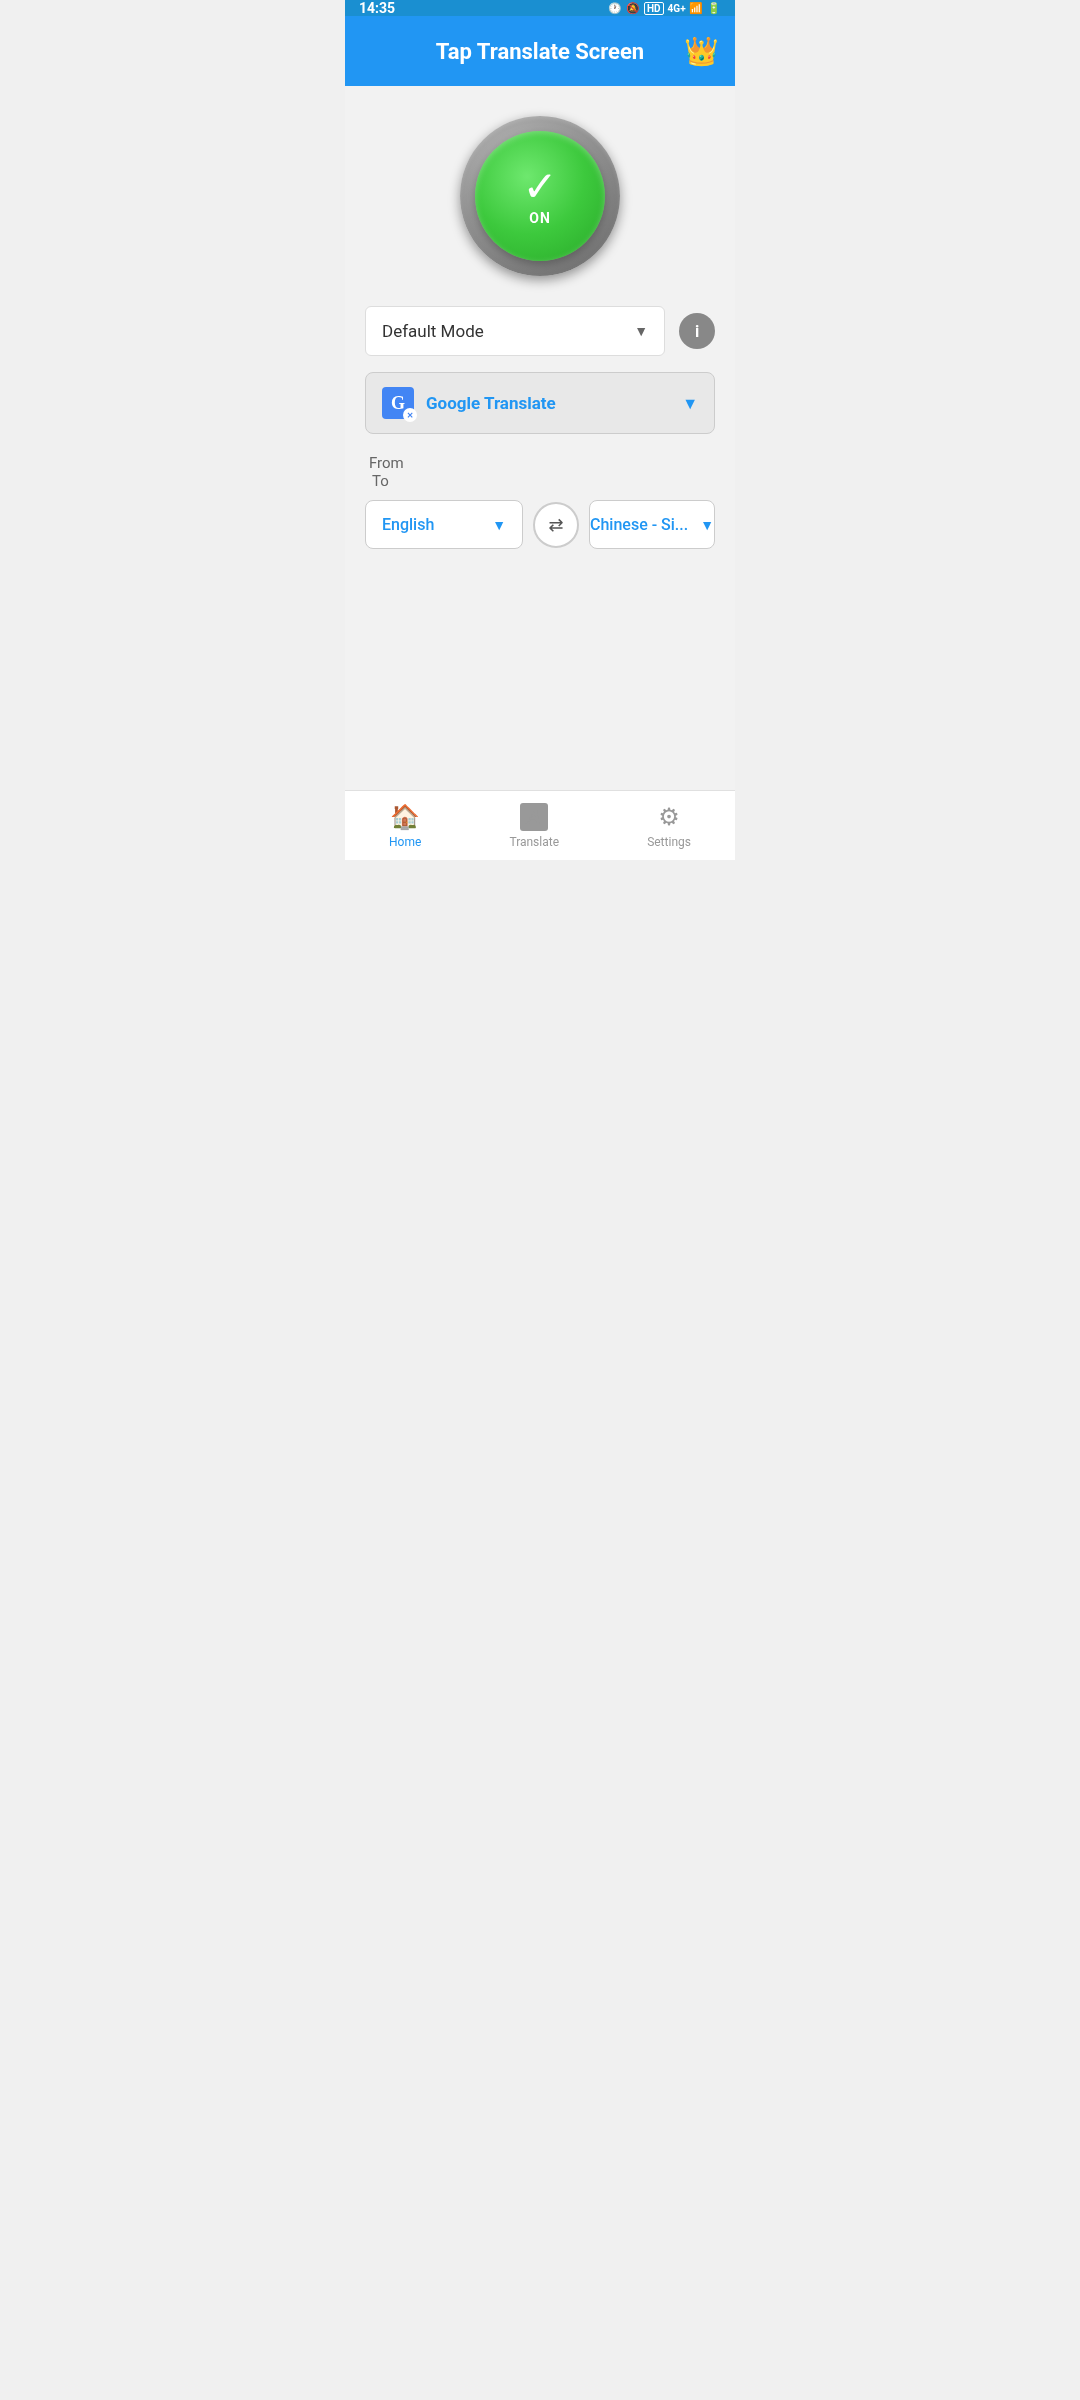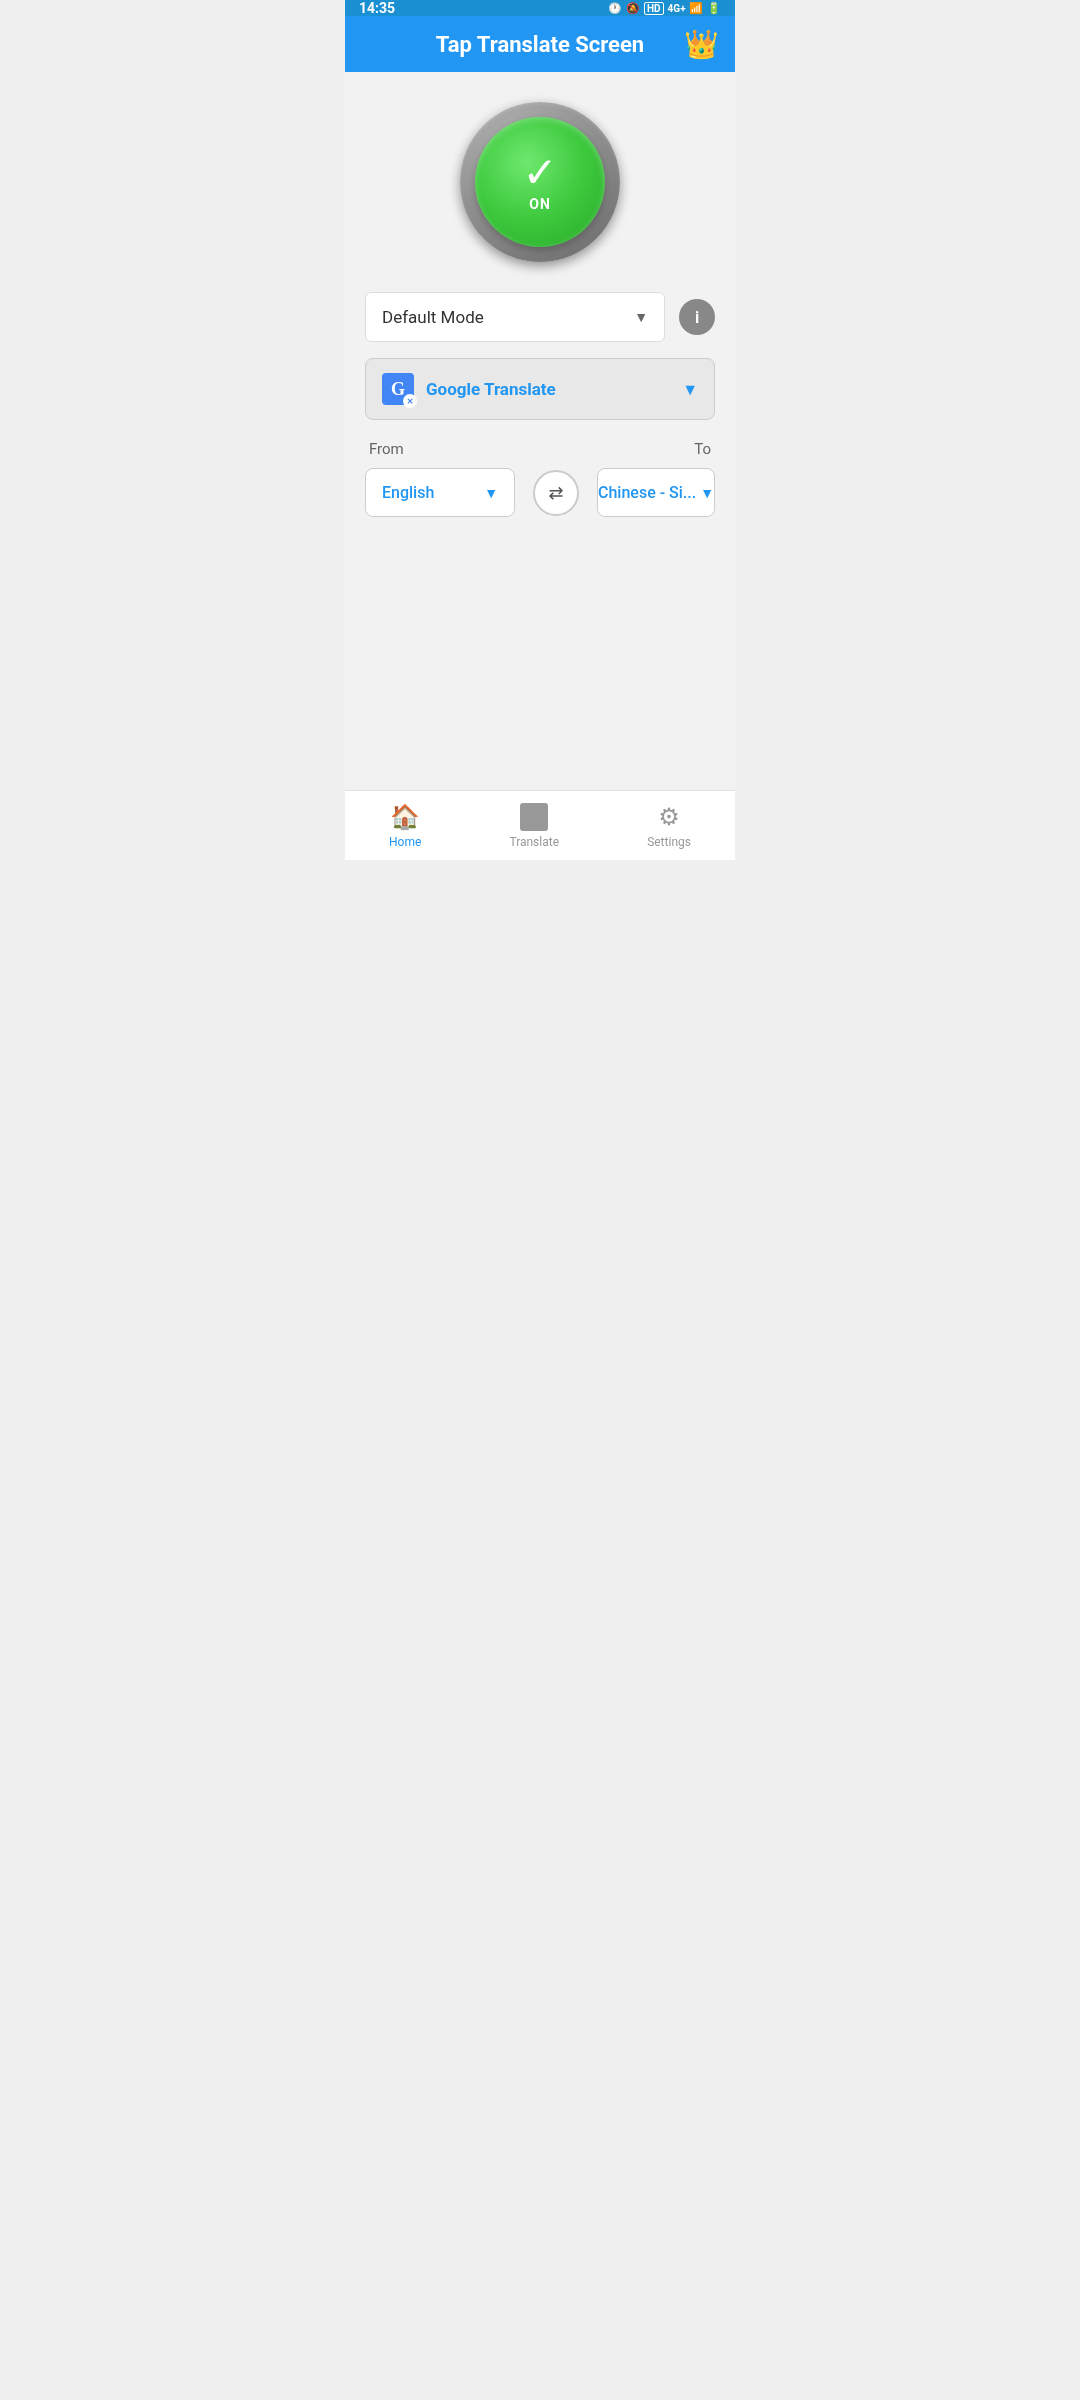--- a/index.html
+++ b/index.html
@@ -42,21 +42,21 @@
     .status-icons {
       display: flex;
       align-items: center;
       gap: 4px;
       font-size: 11px;
     }
 
     
     .app-bar {
       background: #2196f3;
-      height: 56px;
+      height: 70px;
       display: flex;
       align-items: center;
       justify-content: center;
       position: relative;
       padding: 0 16px;
     }
 
     .app-bar-title {
       color: white;
       font-size: 22px;
@@ -195,35 +195,36 @@
     
     .language-section {
       width: 100%;
     }
 
     .language-labels {
       display: flex;
       justify-content: space-between;
       padding: 0 4px;
       margin-bottom: 10px;
+      flex-direction: column;
     }
 
     .lang-label {
       color: #666;
       font-size: 15px;
     }
 
     .to-label {
       margin-left: 3px;
     }
 
     .language-selectors {
       display: flex;
       align-items: center;
-      gap: 8px;
+      gap: 0;
     }
 
     .lang-from {
       flex: 1;
       background: white;
       border: 1px solid #ccc;
       border-radius: 8px;
       padding: 14px 16px;
       display: flex;
       align-items: center;

